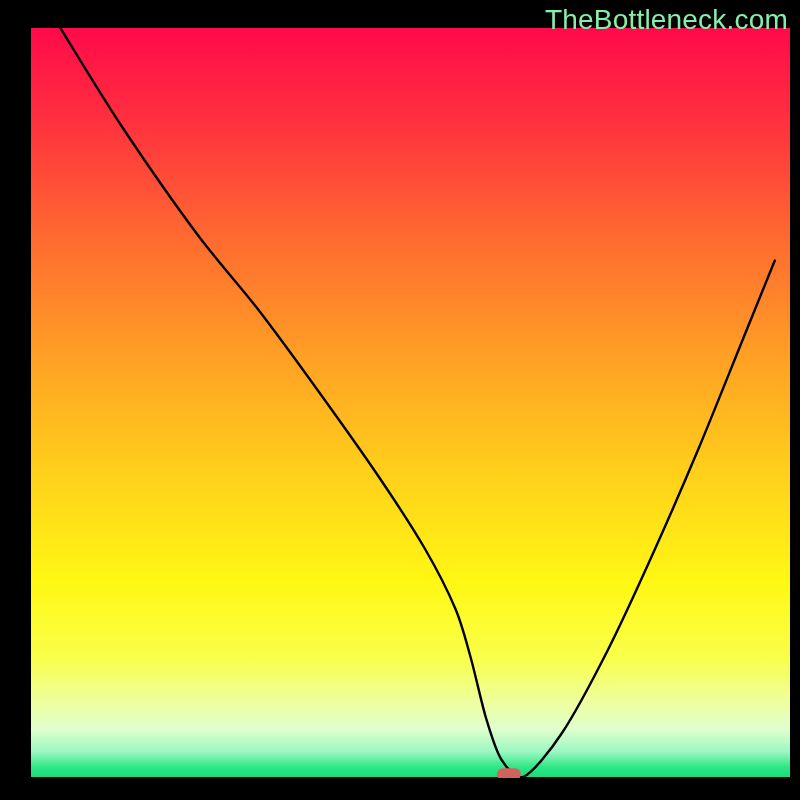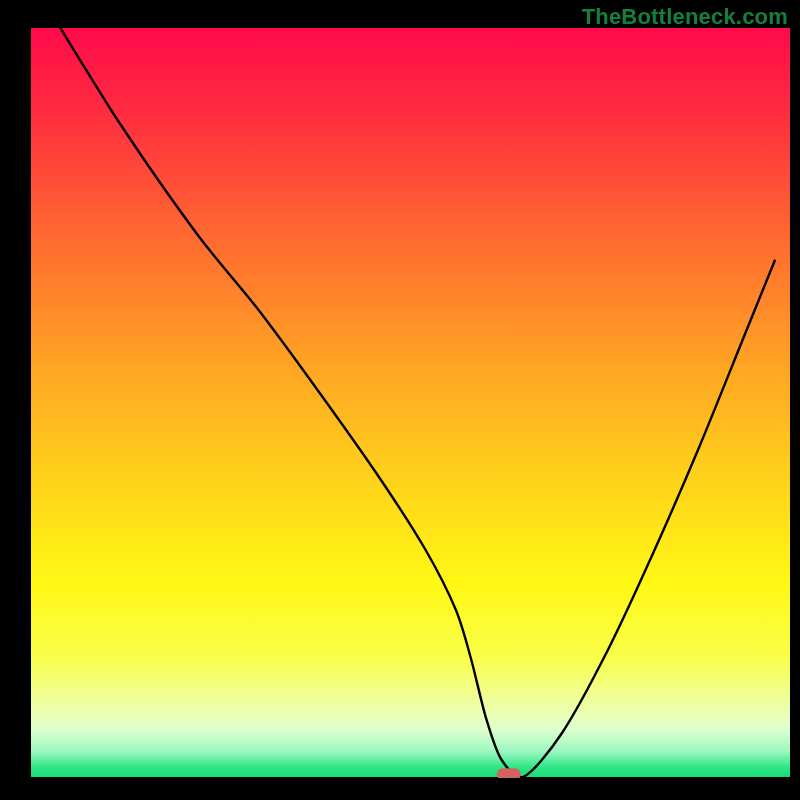--- a/index.html
+++ b/index.html
@@ -14,23 +14,23 @@
     position: relative;
     width: 800px;
     height: 800px;
     background: #000;
   }
   .watermark {
     position: absolute;
     top: 4px;
     right: 12px;
     font-family: Arial, Helvetica, sans-serif;
-    font-size: 22px;
-    font-weight: 700;
-    color: #15803d;
+    font-size: 28px;
+    font-weight: 400;
+    color: #86efac;
     letter-spacing: 0.2px;
     z-index: 5;
   }
   svg.plot {
     position: absolute;
     top: 0;
     left: 0;
   }
 </style>
 </head>

